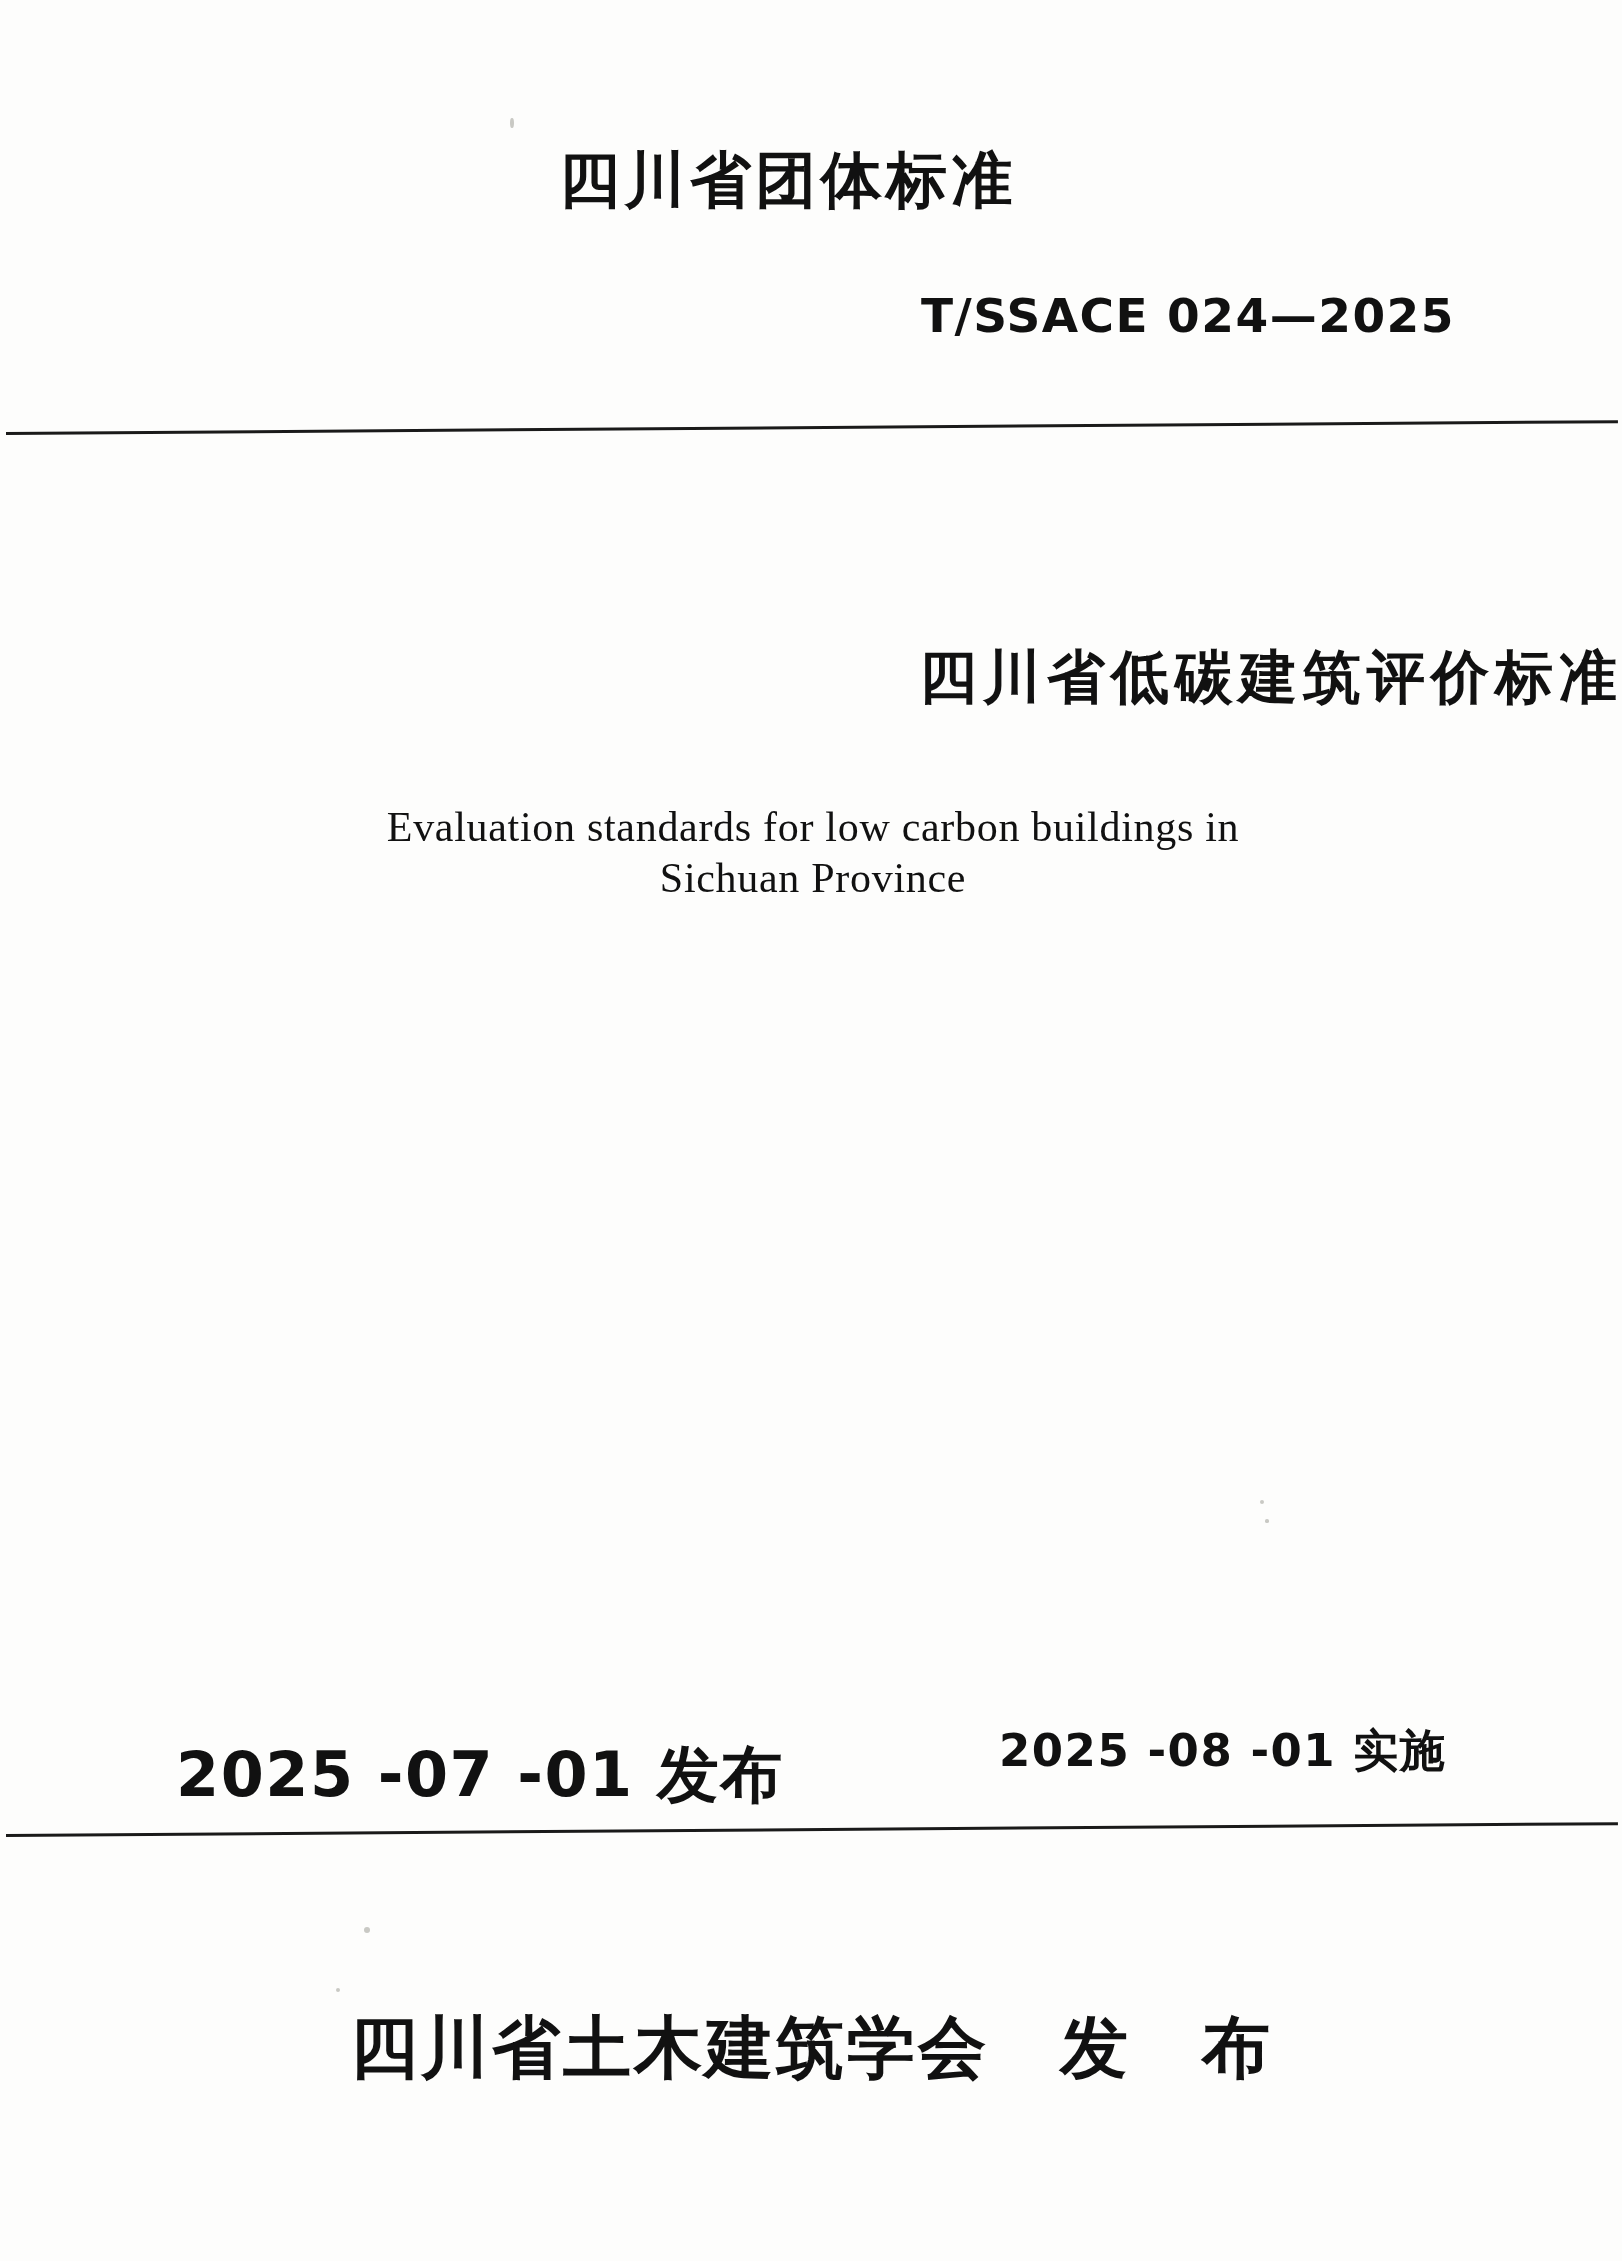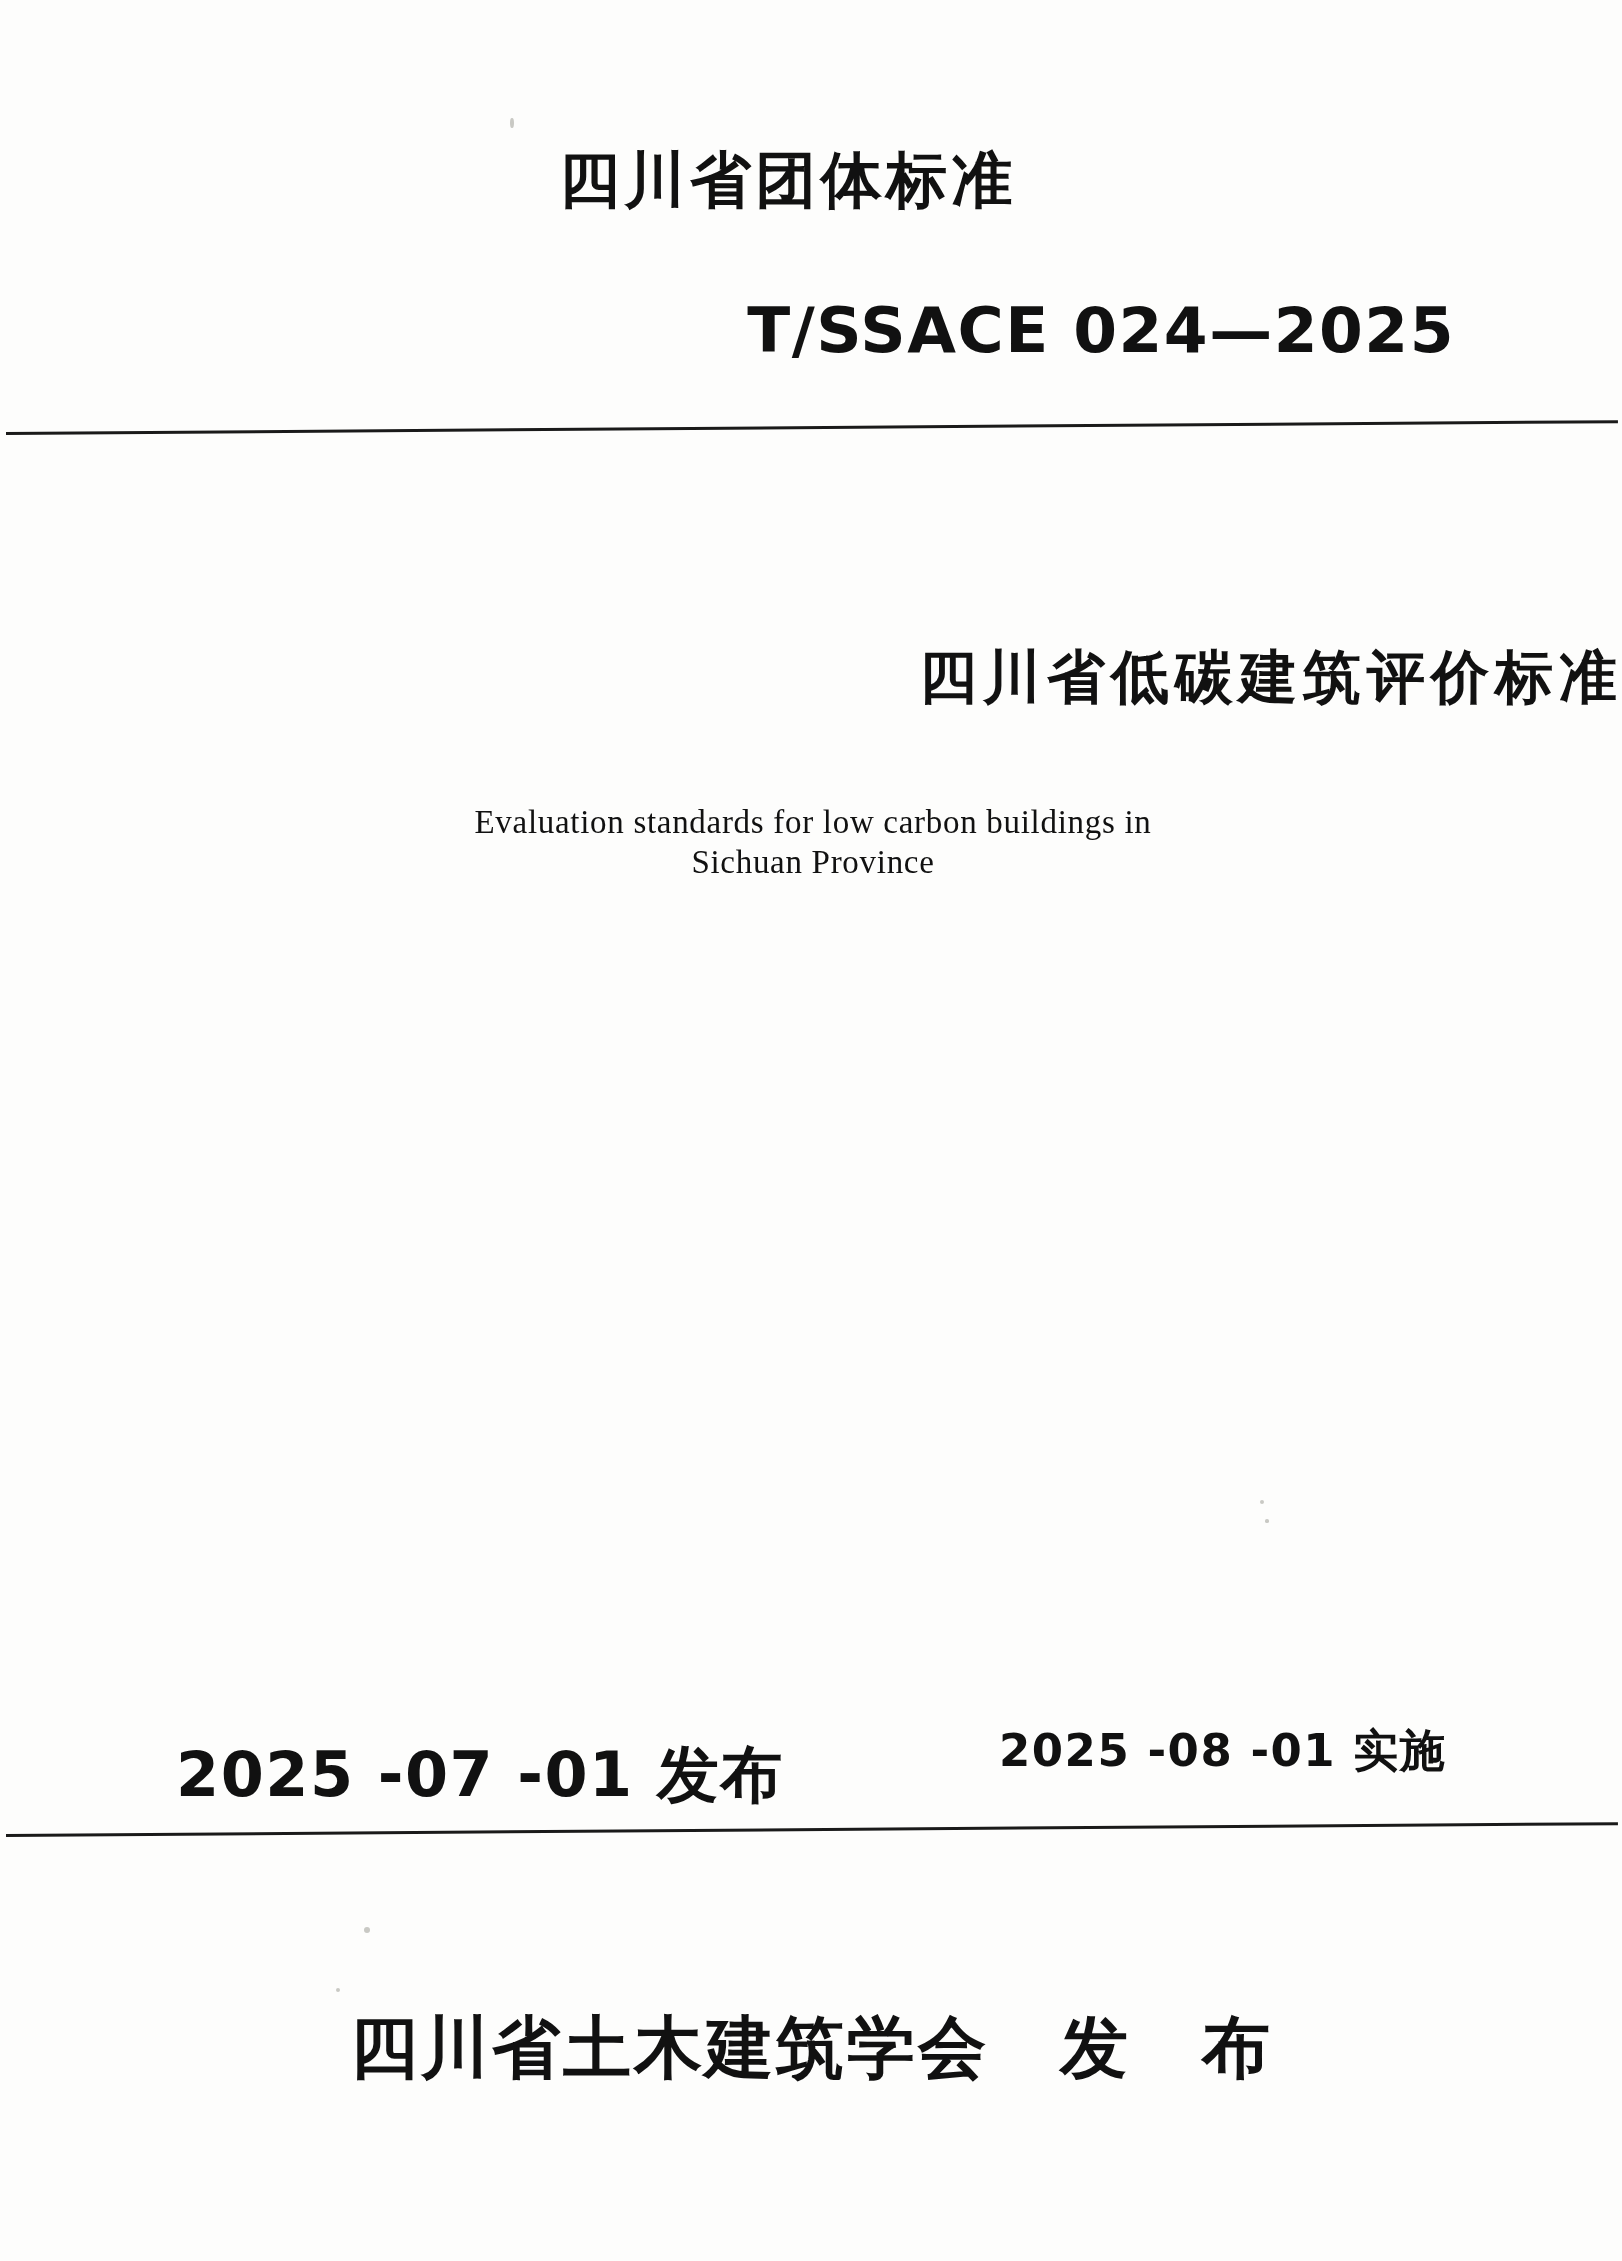--- a/index.html
+++ b/index.html
@@ -30,23 +30,23 @@
     width: 1576px;
     text-align: center;
     font-size: 61px;
     font-weight: bold;
     letter-spacing: 4.4px;
     font-family: "DejaVu Sans", "Liberation Sans", sans-serif;
   }
 
   .std-number {
     position: absolute;
-    top: 294px;
+    top: 288px;
     right: 168px;
-    font-size: 63px;
+    font-size: 47px;
     font-weight: bold;
     letter-spacing: 1.5px;
     font-family: "DejaVu Sans", "Liberation Sans", sans-serif;
   }
 
   .rule {
     position: absolute;
     height: 0;
     border-top: 3.7px solid #1a1a1a;
   }
@@ -76,21 +76,21 @@
     letter-spacing: 6px;
     font-family: "DejaVu Sans", "Liberation Sans", sans-serif;
   }
 
   .title-en {
     position: absolute;
     top: 802px;
     left: 244px;
     width: 1138px;
     text-align: center;
-    font-size: 33px;
+    font-size: 42px;
     line-height: 1.22;
     font-family: "Liberation Serif", "DejaVu Serif", serif;
     letter-spacing: 0.7px;
   }
 
   .date-row {
     position: absolute;
     top: 1733px;
     left: 0;
     width: 1623px;

